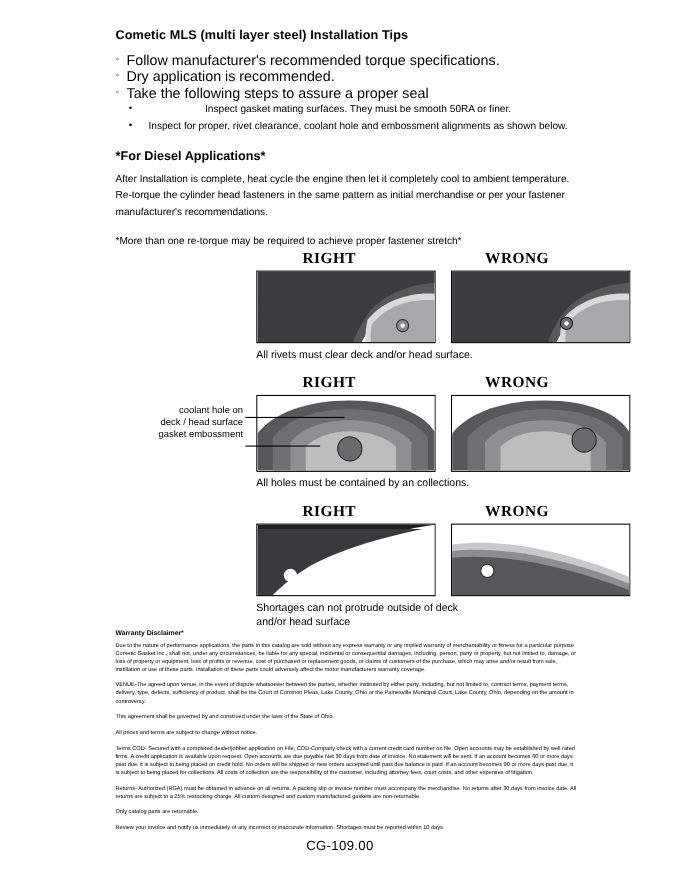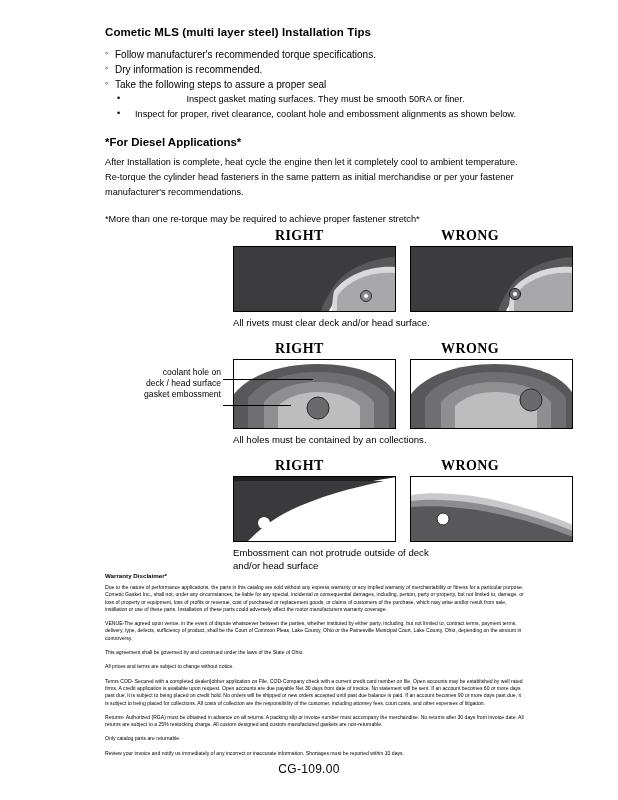--- a/index.html
+++ b/index.html
@@ -33,21 +33,21 @@
     font-weight: bold;
     margin: 0 0 9px 0;
     letter-spacing: 0.1px;
   }
   ul.bullets {
     list-style: none;
     margin: 0;
     padding: 0;
   }
   ul.bullets > li {
-    font-size: 10px;
+    font-size: 13px;
     line-height: 15px;
     position: relative;
     padding-left: 10px;
     margin-bottom: 0;
   }
   ul.bullets > li:before {
     content: "\25E6";
     position: absolute;
     left: 0;
     top: -1px;
@@ -170,21 +170,21 @@
 </head>
 <body>
 
 <div class="page">
 
   <div class="content">
     <h1 class="title">Cometic MLS (multi layer steel) Installation Tips</h1>
 
     <ul class="bullets">
       <li>Follow manufacturer's recommended torque specifications.</li>
-      <li>Dry information is recommended.</li>
+      <li>Dry application is recommended.</li>
       <li>Take the following steps to assure a proper seal</li>
     </ul>
     <ul class="subbullets">
       <li>Inspect gasket mating surfaces.  They must be smooth 50RA or finer.</li>
       <li>Inspect for proper, rivet clearance, coolant hole and embossment alignments as shown below.</li>
     </ul>
 
     <h2 class="subtitle">*For Diesel Applications*</h2>
     <p class="body">After Installation is complete, heat cycle the engine then let it completely cool to ambient temperature. Re-torque the cylinder head fasteners in the same pattern as initial merchandise or per your fastener manufacturer's recommendations.</p>
     <p class="body last">*More than one re-torque may be required to achieve proper fastener stretch*</p>
@@ -283,21 +283,21 @@
           <svg width="162" height="64" viewBox="0 0 162 64">
             <rect x="0" y="0" width="162" height="64" fill="#ffffff"></rect>
             <path d="M0,18 C40,12 100,22 162,48 L162,64 L0,64 Z" fill="#c9c9cb"></path>
             <path d="M0,24 C42,19 100,29 162,54 L162,64 L0,64 Z" fill="#8d8d8f"></path>
             <path d="M0,30 C44,26 100,36 162,60 L162,64 L0,64 Z" fill="#58585a"></path>
             <circle cx="32" cy="42" r="6" fill="#ffffff" stroke="#2a2a2a" stroke-width="1"></circle>
           </svg>
         </div>
       </div>
       <p class="caption">
-        <span>Embossment can not protrude outside of deck</span><br>
+        <span>Shortages can not protrude outside of deck</span><br>
         <span>and/or head surface</span>
       </p>
     </div>
 
   </div>
 
   <div class="warranty">
     <h3>Warranty Disclaimer*</h3>
     <p>Due to the nature of performance applications, the parts in this catalog are sold without any express warranty or any implied warranty of merchantability or fitness for a particular purpose.  Cometic Gasket Inc., shall not, under any circumstances, be liable for any special, incidental or consequential damages, including, person, party or property, but not limited to, damage, or loss of property or equipment, loss of profits or revenue, cost of purchased or replacement goods, or claims of customers of the purchase, which may arise and/or result from sale, instillation or use of these parts.  Installation of these parts could adversely affect the motor manufacturers warranty coverage.</p>
     <p>VENUE-The agreed upon venue, in the event of dispute whatsoever between the parties, whether instituted by either party, including, but not limited to, contract terms, payment terms, delivery, type, defects, sufficiency of product, shall be the Court of Common Pleas, Lake County, Ohio or the Painesville Municipal Court, Lake County, Ohio, depending on the amount in controversy.</p>

